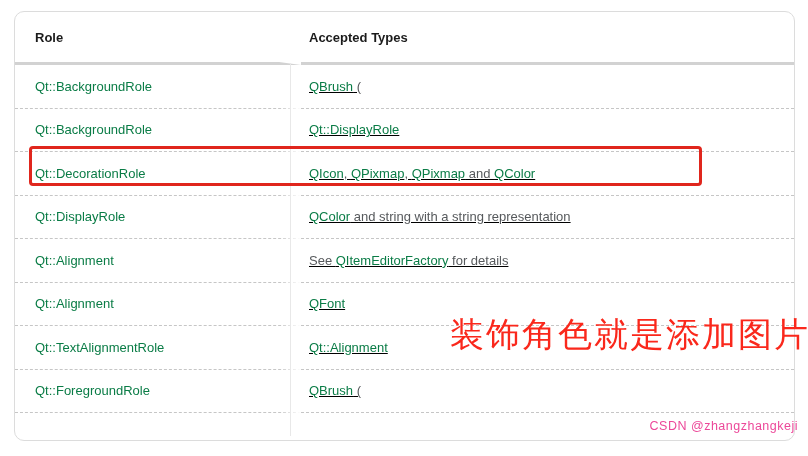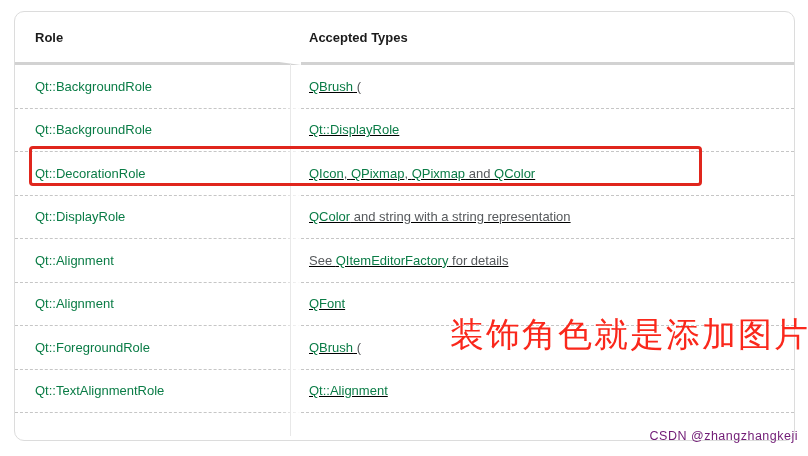--- a/index.html
+++ b/index.html
@@ -78,23 +78,23 @@
     left: 450px; top: 314px;
     font-size: 34px;
     line-height: 40px;
     letter-spacing: 2px;
     color: var(--annotation-red, #fa281c);
     white-space: nowrap;
     pointer-events: none;
   }
   .watermark {
     position: absolute;
-    right: 10px; top: 429px;
+    right: 10px; top: 419px;
     font-size: 12.5px;
-    color: #701a75;
+    color: #ec4899;
     letter-spacing: 0.5px;
     white-space: nowrap;
     text-align: center;
   }
 </style>
 </head>
 <body>
 
 <div class="card">
   <table class="roles">
@@ -123,26 +123,26 @@
         </tr>
         <tr>
           <td class="role-cell"><span class="link">Qt::Alignment</span></td>
           <td class="types-cell"><span class="plain">See </span><span class="link">QItemEditorFactory</span><span class="plain"> for details</span></td>
         </tr>
         <tr>
           <td class="role-cell"><span class="link">Qt::Alignment</span></td>
           <td class="types-cell"><span class="link">QFont</span></td>
         </tr>
         <tr>
+          <td class="role-cell"><span class="link">Qt::TextAlignmentRole</span></td>
+          <td class="types-cell"><span class="link">Qt::Alignment</span></td>
+        </tr>
+        <tr>
           <td class="role-cell"><span class="link">Qt::ForegroundRole</span></td>
           <td class="types-cell"><span class="link">QBrush</span><span class="plain"> (</span></td>
-        </tr>
-        <tr>
-          <td class="role-cell"><span class="link">Qt::TextAlignmentRole</span></td>
-          <td class="types-cell"><span class="link">Qt::Alignment</span></td>
         </tr>
       </tbody>
   </table>
   <div class="vdivider"></div>
 </div>
 
 <div class="hl-rect"></div>
 <div class="annotation">装饰角色就是添加图片</div>
 <div class="watermark">CSDN @zhangzhangkeji</div>
 

